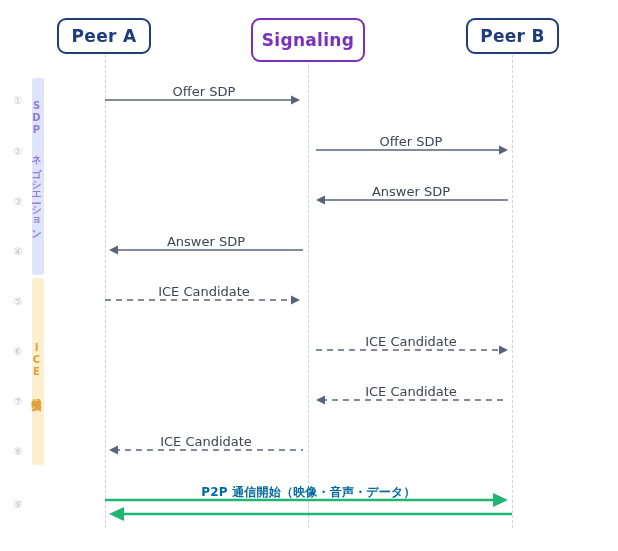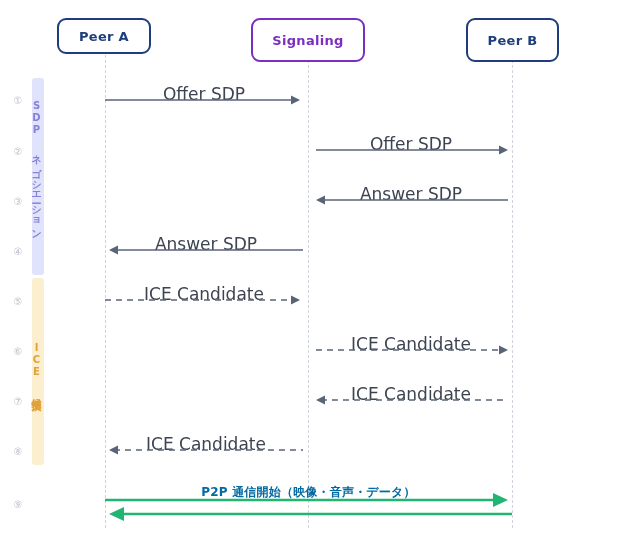--- a/index.html
+++ b/index.html
@@ -23,21 +23,21 @@
   }
   .actor-box {
     position: absolute;
     box-sizing: border-box;
     border-radius: 9px;
     background: #ffffff;
     display: flex;
     align-items: center;
     justify-content: center;
     font-weight: bold;
-    font-size: 13px;
+    font-size: 17px;
     letter-spacing: 0.3px;
   }
   .lifeline {
     position: absolute;
     width: 0;
     border-left: 1px dashed #cfd4dc;
   }
   .phase-band {
     position: absolute;
     border-radius: 3px;
@@ -54,21 +54,21 @@
   }
   .step-num {
     position: absolute;
     font-size: 10px;
     color: #b9bfcb;
     text-align: center;
     width: 16px;
   }
   .msg-label {
     position: absolute;
-    font-size: 17px;
+    font-size: 13px;
     color: #3d4451;
     white-space: nowrap;
     text-align: center;
   }
   .msg-label.p2p {
     font-size: 12px;
     font-weight: bold;
     letter-spacing: 0.2px;
   }
   .arrow-svg {
@@ -86,21 +86,21 @@
     <div class="phase-label" style="left: 29px; top: 368px; color: rgb(224, 162, 58); transform: translateY(-50%);">ICE 候補交換</div>
     <div class="lifeline" style="left: 105px; top: 55px; height: 473px; border-left-color: rgb(207, 212, 220);"></div>
     <div class="lifeline" style="left: 308px; top: 55px; height: 473px; border-left-color: rgb(207, 212, 220);"></div>
     <div class="lifeline" style="left: 512px; top: 55px; height: 473px; border-left-color: rgb(207, 212, 220);"></div>
     <div class="actor-box" style="left: 57px; top: 18px; width: 94px; height: 36px; border: 2px solid rgb(31, 61, 122); color: rgb(31, 61, 122);">
       <span>Peer A</span>
     </div>
     <div class="actor-box" style="left: 251px; top: 18px; width: 114px; height: 44px; border: 2px solid rgb(123, 47, 190); color: rgb(123, 47, 190);">
       <span>Signaling</span>
     </div>
-    <div class="actor-box" style="left: 466px; top: 18px; width: 93px; height: 44px; border: 2px solid rgb(31, 61, 122); color: rgb(31, 61, 122);">
+    <div class="actor-box" style="left: 466px; top: 18px; width: 93px; height: 36px; border: 2px solid rgb(31, 61, 122); color: rgb(31, 61, 122);">
       <span>Peer B</span>
     </div>
     <div class="step-num" style="left: 10px; top: 95px; color: rgb(185, 191, 203);">①</div>
     <div class="msg-label" style="left: 105px; top: 84px; width: 198px; color: rgb(61, 68, 81);">Offer SDP</div>
     <svg class="arrow-svg" width="223" height="20" style="left: 91px; top: 90px;">
       <line x1="14" x2="204.05" y1="10" y2="10" stroke="#5a6478" stroke-width="1.6"></line>
       <polygon points="209,10 200,5.5 200,14.5" fill="#5a6478"></polygon>
     </svg>
     <div class="step-num" style="left: 10px; top: 146px; color: rgb(185, 191, 203);">②</div>
     <div class="msg-label" style="left: 316px; top: 134px; width: 190px; color: rgb(61, 68, 81);">Offer SDP</div>

